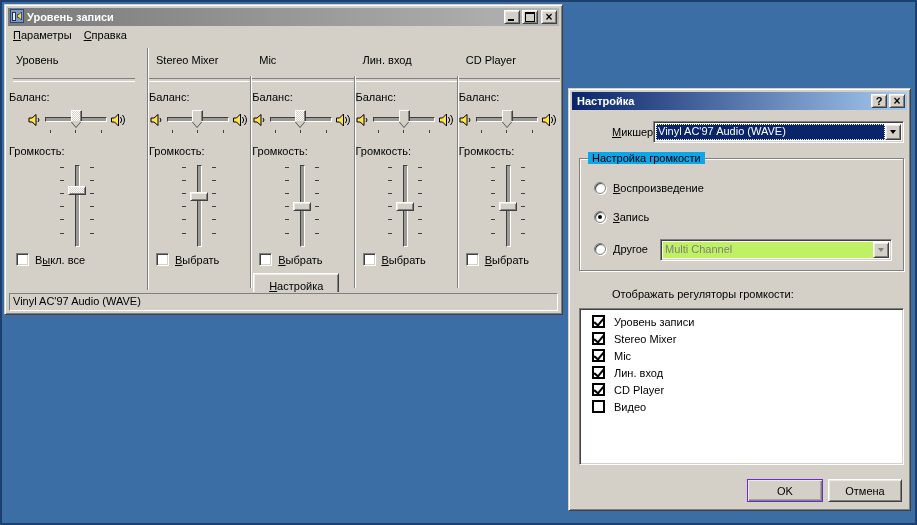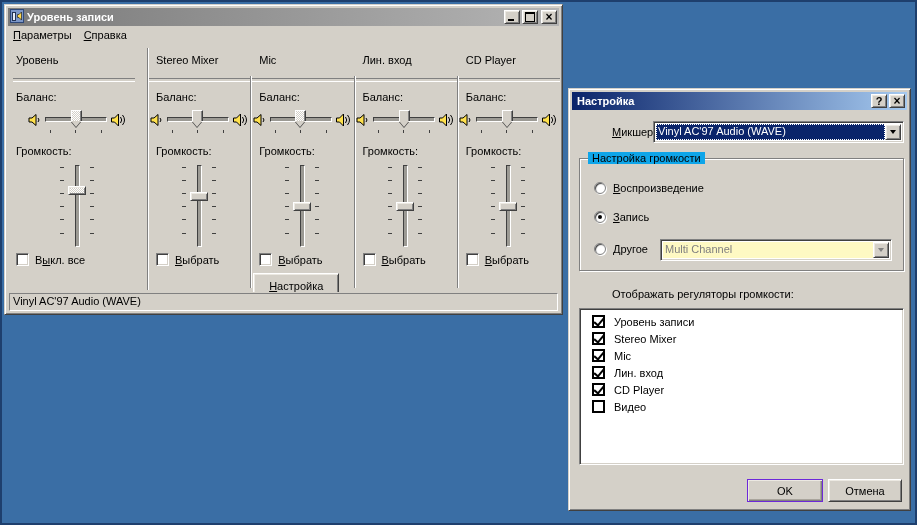--- a/index.html
+++ b/index.html
@@ -48,21 +48,21 @@
   .col { flex:1; position:relative; min-width:0; }
   .col.first { flex:none; width:140px; }
   .col:not(.first)::before {
     content:""; position:absolute; left:0; top:30px; bottom:4px; width:2px;
     background:linear-gradient(to right,#808080 1px,#fff 1px);
   }
   .col.sep-full::before { top:2px; bottom:2px; }
   .col-header { padding:8px 0 0 9px; height:16px; white-space:nowrap; overflow:hidden; }
   .etch-h { height:2px; border-top:1px solid #808080; border-bottom:1px solid #fff; margin:8px 0 0 0; }
   .col.first .etch-h { margin:8px 12px 0 6px; }
-  .sec-label { margin:9px 0 0 9px; height:14px; }
+  .sec-label { margin:9px 0 0 2px; height:14px; }
   .balance-row { margin-top:1px; height:30px; display:flex; align-items:center; justify-content:center; gap:3px; }
 
   .hslider { position:relative; width:62px; height:26px; }
   .htrack { position:absolute; left:0; right:0; top:9px; height:3px;
     background:#9c9a94; border:1px solid; border-color:#404040 #fff #fff #404040; }
   .hthumb { position:absolute; top:2px; width:11px; height:17px; }
   .hthumb-body { width:9px; height:10px; background:#D4D0C8;
     border:1px solid; border-color:#fff #404040 #404040 #fff;
     box-shadow: inset -1px 0 0 #808080; border-bottom:none; }
   .hthumb-tip { width:0; height:0; border-left:5.5px solid transparent; border-right:5.5px solid transparent;
@@ -94,21 +94,21 @@
   .settings-btn { display:block; margin:7px 0 0 3px; width:86px; height:25px; }
 
   
   .dlg-content { position:relative; flex:1; }
   .abs { position:absolute;padding-left:29px; }
   .combobox { position:absolute; height:22px; box-sizing:border-box; background:#fff; display:flex; padding:2px;
     border:1px solid; border-color:#808080 #fff #fff #808080;
     box-shadow: inset 1px 1px 0 #404040, inset -1px -1px 0 #D4D0C8; }
   .combo-sel { flex:1; line-height:14px; padding:0 2px; white-space:nowrap; overflow:hidden; }
   .combo-sel.selected { background:#0A246A; color:#fff; outline:1px dotted #fff; outline-offset:-1px; }
-  .combo-sel.disabled { background:#fef9c3; color:#808080; }
+  .combo-sel.disabled { background:#bef264; color:#808080; }
   .combo-btn { flex:none; width:16px; display:flex; align-items:center; justify-content:center; padding:0; }
   .arrow-down { width:0; height:0; border-left:3.5px solid transparent; border-right:3.5px solid transparent; border-top:4px solid #000; }
   .arrow-down.dis { border-top-color:#808080; }
 
   .groupbox { position:absolute; box-sizing:border-box; border:1px solid #808080;
     box-shadow: inset 1px 1px 0 #fff, 1px 1px 0 #fff; }
   .gb-title { position:absolute; top:-7px; left:8px; background:#0ea5e9; padding:0 4px; white-space:nowrap; }
   .radio-row { position:absolute; left:14px; display:flex; align-items:center; gap:7px; cursor:default; }
   .radio { flex:none; width:12px; height:12px; border-radius:50%; background:#fff; box-sizing:border-box;
     border:1px solid #808080; box-shadow: inset 1px 1px 1px #404040, 1px 1px 0 #fff; position:relative; }

